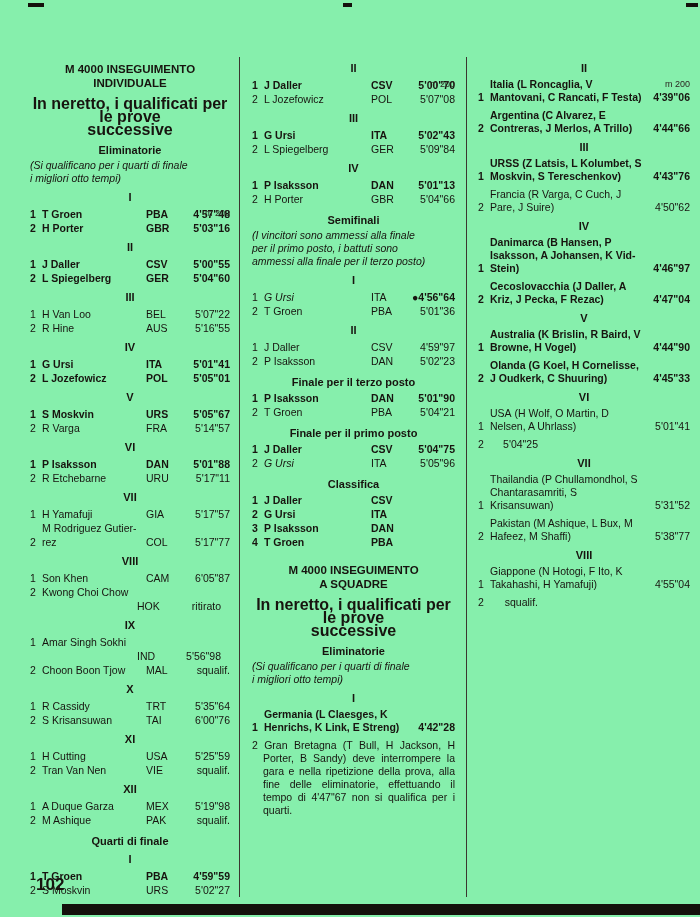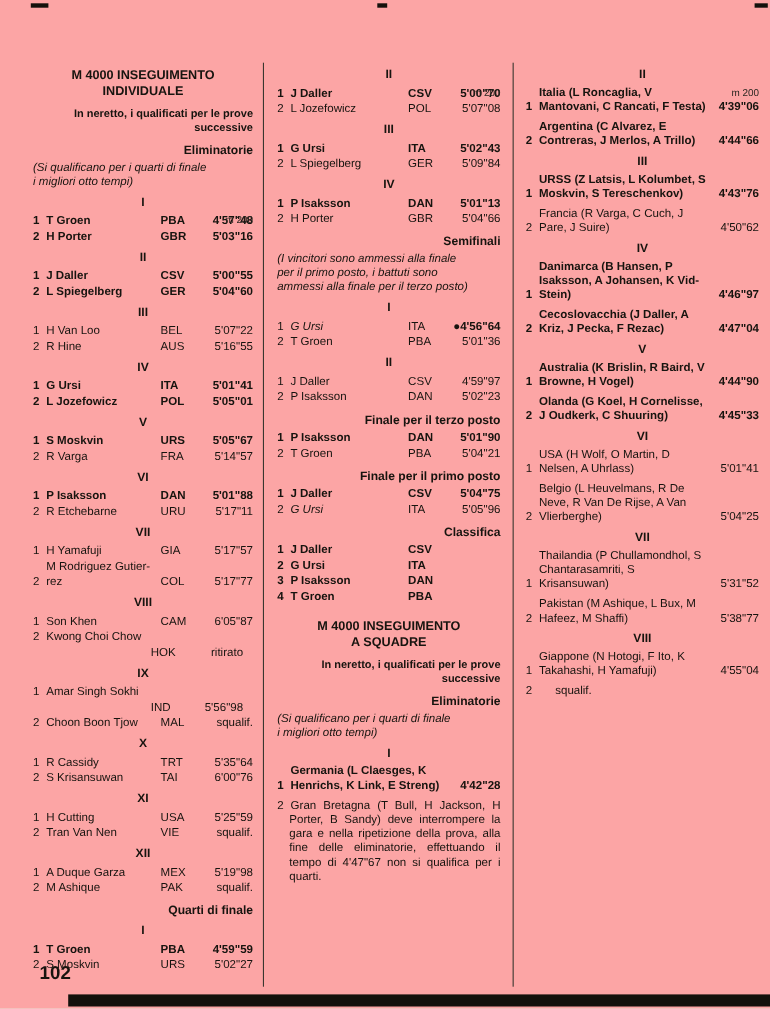--- a/index.html
+++ b/index.html
@@ -1,35 +1,35 @@
 <!DOCTYPE html>
 <html><head>
 <meta charset="utf-8">
 <style>
   html,body{margin:0;padding:0;background:#e8e6e0;}
   .sheet{
-    position:relative;width:700px;height:917px;background:#fca5a5;
+    position:relative;width:700px;height:917px;background:#86efac;
     overflow:hidden;font-family:"Liberation Sans",sans-serif;color:#17140f;
   }
   .col{position:absolute;top:62px;}
   #col1{left:30px;width:200px;}
   #col2{left:252px;width:203px;}
   #col3{left:478px;width:212px;}
   .col > :first-child{margin-top:0;}
 
   .divider{position:absolute;top:57px;height:840px;width:1px;background:#3a372f;}
   #div1{left:239px;}
   #div2{left:466px;}
 
   .doc-title{font-weight:bold;font-size:11.5px;line-height:14px;text-align:center;
     white-space:pre-line;margin:0 0 7px;}
   .doc-title.mt{margin-top:14px;}
-  .bold-note{font-weight:bold;font-size:10px;line-height:13px;text-align:right;
+  .bold-note{font-weight:bold;font-size:16px;line-height:13px;text-align:center;
     white-space:pre-line;margin-bottom:5px;}
-  .sec-head{font-weight:bold;font-size:11px;text-align:right;margin:8px 0 3px;}
+  .sec-head{font-weight:bold;font-size:11px;text-align:center;margin:8px 0 3px;}
   .ital-note{font-style:italic;font-size:10.5px;line-height:13px;text-align:left;
     white-space:pre-line;margin-bottom:3px;}
   .heat-head{position:relative;text-align:center;font-weight:bold;font-size:11px;
     margin:6px 0 3px;line-height:13px;}
   .m200{position:absolute;right:0;top:16px;font-weight:normal;font-size:9px;color:#2a2620;}
 
   .row{display:flex;align-items:flex-end;font-size:10.5px;line-height:14px;}
   .row .rk{flex:none;width:12px;}
   .row .nm{flex:1;white-space:pre-line;}
   .row .cd{flex:none;width:36px;}
@@ -428,21 +428,20 @@
         <span class="tm">4'45"33</span>
       </div>
       <div class="heat-head"><span class="heat-num">VI</span></div>
       <div class="trow">
         <span class="rk">1</span>
         <span class="tnm"><span class="tname">USA</span><span class="riders">(H Wolf, O Martin, D Nelsen, A Uhrlass)</span></span>
         <span class="tm">5'01"41</span>
       </div>
       <div class="trow">
         <span class="rk">2</span>
-        <span class="tnm"><span class="tname">Belgio</span><span class="riders">(L Heuvelmans, R De Neve, R Van De Rijse, A Van Vlierberghe)</span></span>
         <span class="tm">5'04"25</span>
       </div>
       <div class="heat-head"><span class="heat-num">VII</span></div>
       <div class="trow">
         <span class="rk">1</span>
         <span class="tnm"><span class="tname">Thailandia</span><span class="riders">(P Chullamondhol, S Chantarasamriti, S Krisansuwan)</span></span>
         <span class="tm">5'31"52</span>
       </div>
       <div class="trow">
         <span class="rk">2</span>

